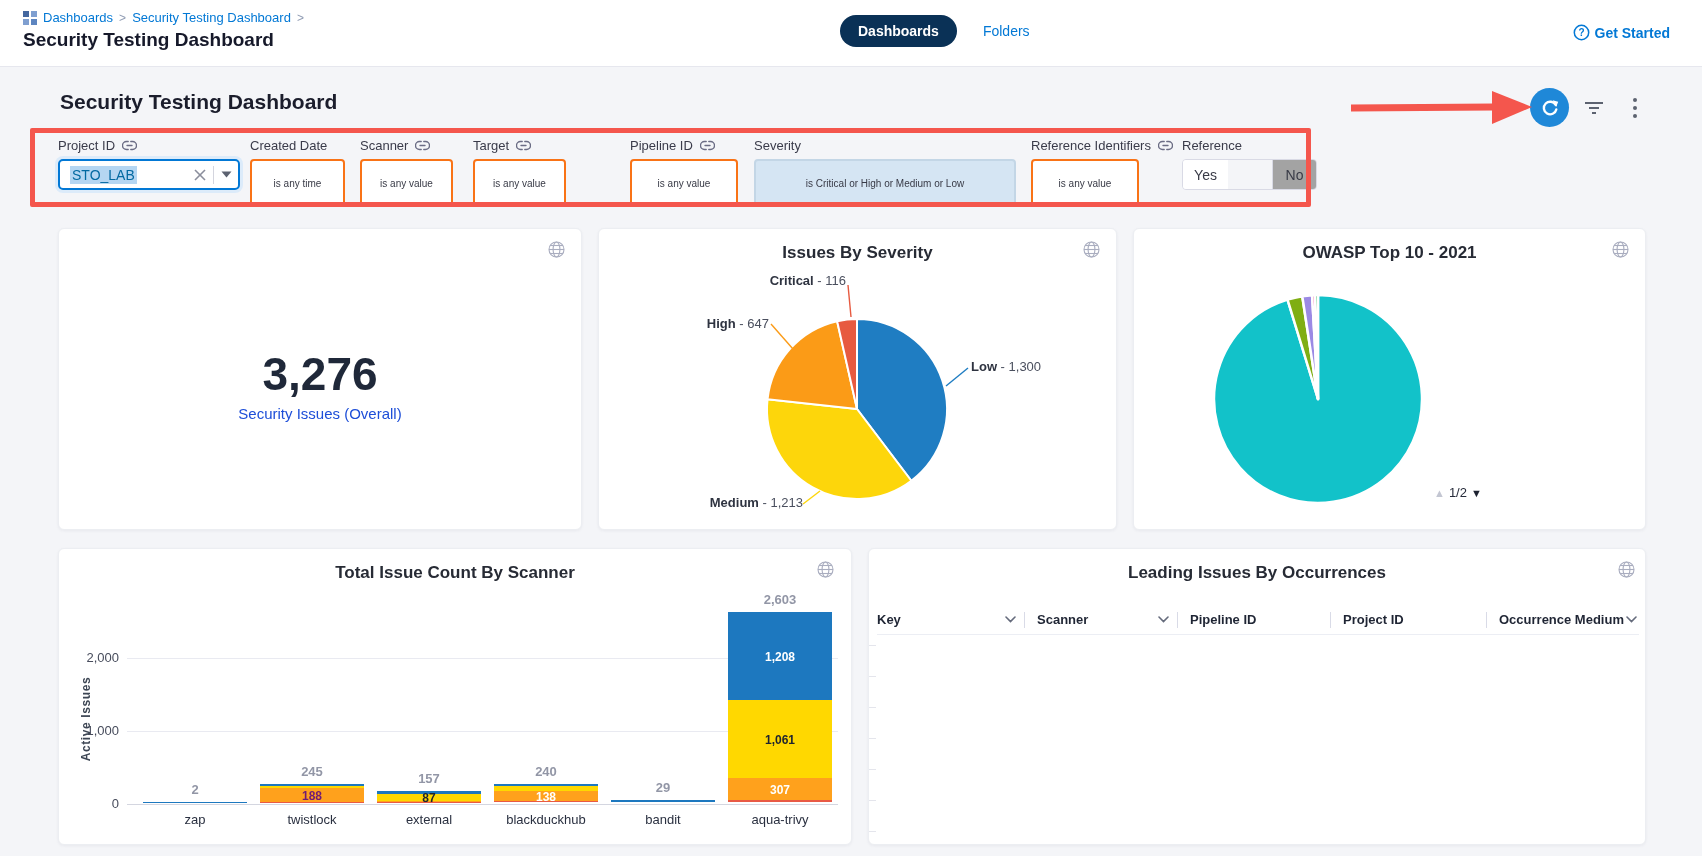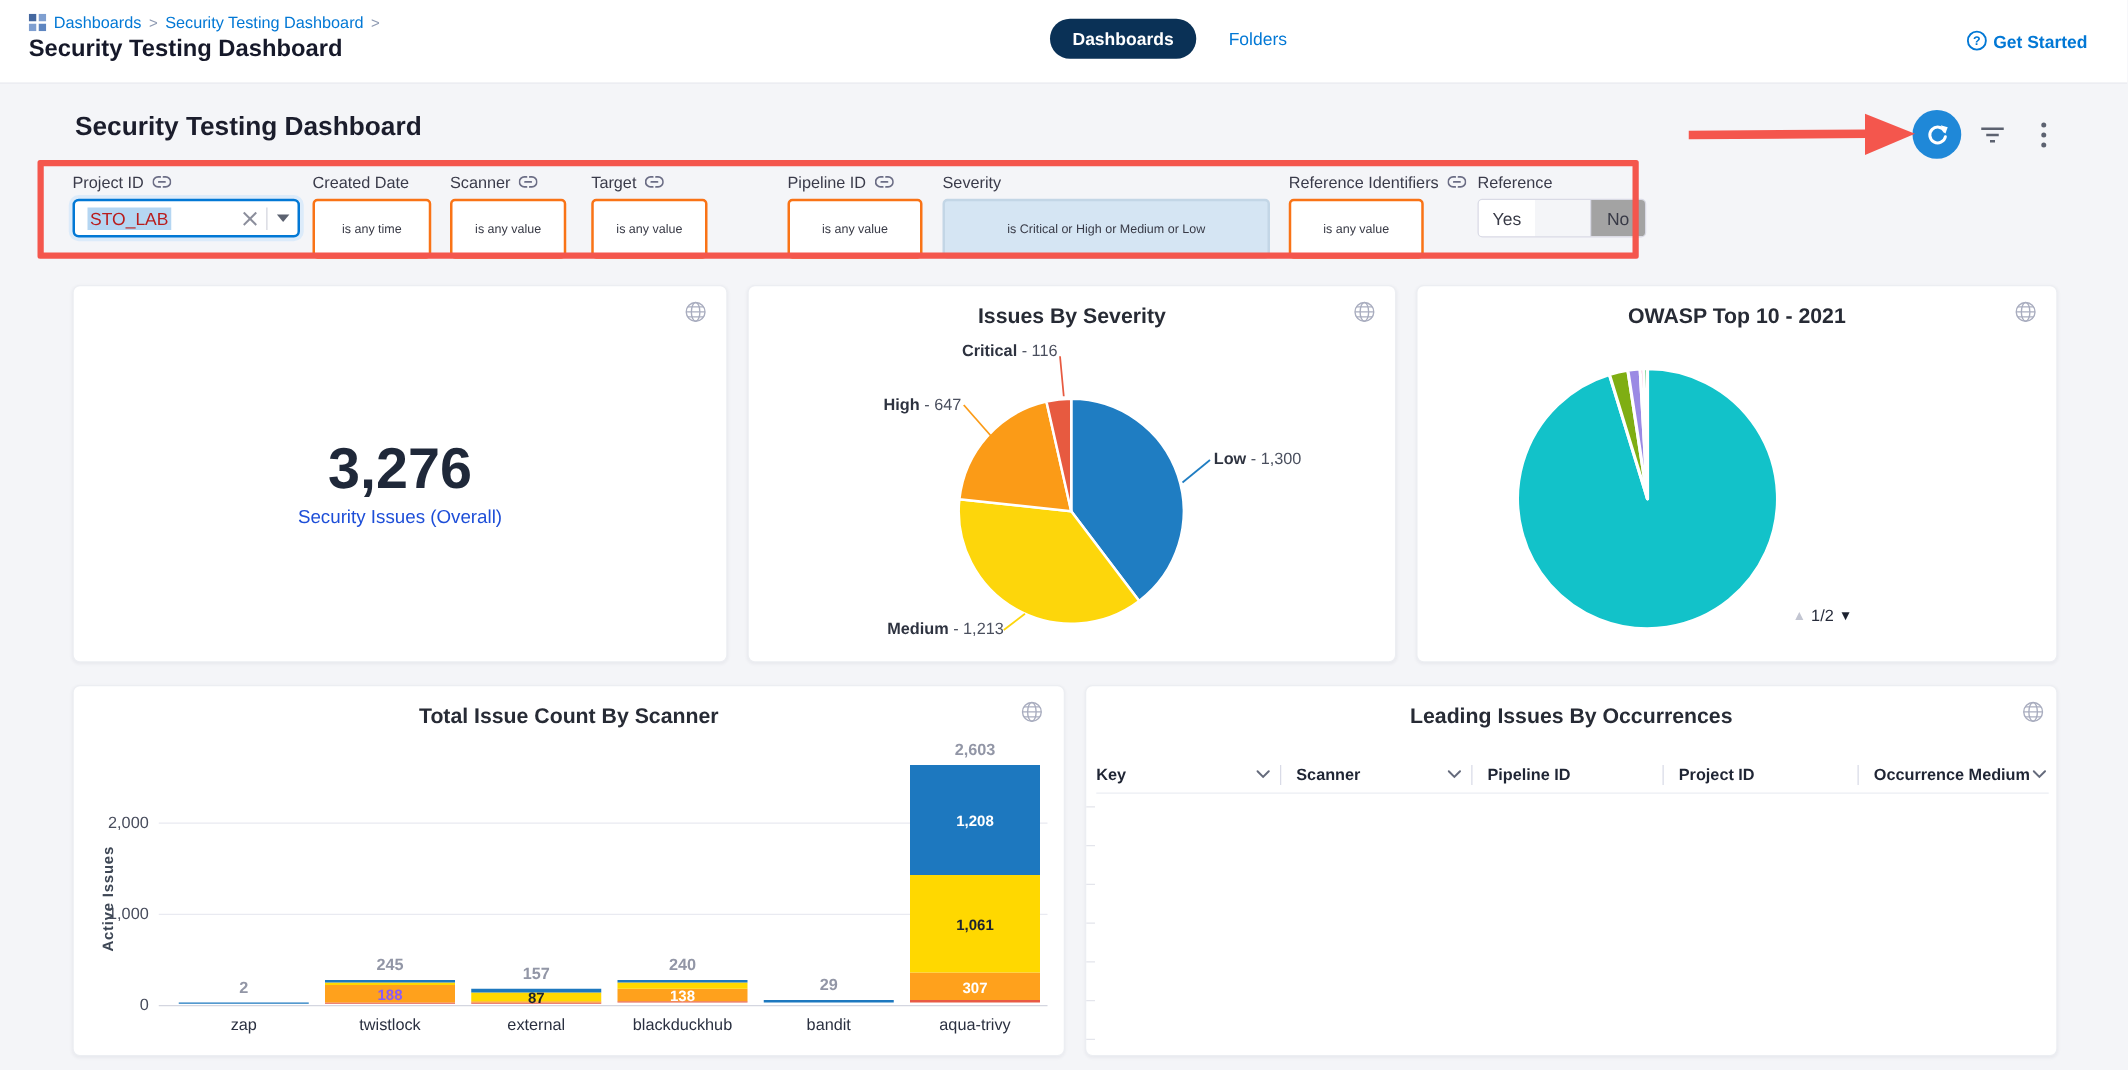--- a/index.html
+++ b/index.html
@@ -31,21 +31,21 @@
   
   .fgroup { position:absolute; z-index:2; }
   .flabel-row { display:flex; align-items:center; gap:7px; height:14px; margin-bottom:7px; }
   .flabel { font-size:13px; color:#3a3b4a; font-weight:500; white-space:nowrap; }
   .fbtn { height:48px; background:#fff; border:2px solid #f97316; border-radius:4px; font-size:10px; color:#383a46; display:flex; align-items:center; justify-content:center; padding:0 10px; white-space:nowrap; cursor:pointer; }
   .fbtn.active { background:#d5e5f3; border-color:#c3d6e6; }
   .ftoggle { display:flex; height:31px; border:1px solid #d9dae5; border-radius:4px; overflow:hidden; }
   .ftoggle span { display:flex; align-items:center; justify-content:center; font-size:14px; color:#383a46; cursor:pointer; }
   .ftoggle .on { background:#a3a3a3;margin-left:44px; }
   .finput { display:flex; align-items:center; height:31px; background:#fff; border:2px solid #0278d5; border-radius:5px; box-shadow:0 0 0 3px #dcebfa; padding:0 6px 0 10px; }
-  .finput .ival { font-size:14px; color:#b91c1c; background:#b5d6f2; padding:1px 2px; }
+  .finput .ival { font-size:14px; color:#0369a1; background:#b5d6f2; padding:1px 2px; }
   .finput .caret-sep { width:1px; height:18px; background:#d4d5de; margin:0 7px; }
 
   
   .card { position:absolute; background:#fff; border:1px solid #eceef2; border-radius:6px; box-shadow:0 1px 3px rgba(40,41,61,.06); }
   .card-title { position:absolute; left:0; right:0; top:14px; text-align:center; font-size:17px; font-weight:600; color:#272b35; }
   .globe { position:absolute; top:12px; width:17px; height:17px; }
   .bignum { position:absolute; left:0; right:0; top:118px; text-align:center; font-size:46px; font-weight:600; color:#1f2839; }
   .bignum-label { position:absolute; left:0; right:0; top:176px; text-align:center; font-size:15px; color:#1d4ed8; }
 
   .pie-svg { position:absolute; left:0; top:0; pointer-events:none; }
@@ -345,21 +345,21 @@
         <div class="ytick" style="top:101.0px;">2,000</div>
         <div class="ytitle" style="">Active Issues</div>
         <div class="seg" style="left:84px; bottom:42.00px; height:0.15px; background:#1d78bf;"></div>
         <div class="bar-total" style="left:84px; bottom:47.15px;">2</div>
         <div class="cat-label" style="left:78px; top:263px;">zap</div>
         <div class="seg" style="left:201px; bottom:42.00px; height:0.44px; background:#e85a45;"></div>
         <div class="seg" style="left:201px; bottom:42.44px; height:13.72px; background:#ffa11c;"></div>
         <div class="seg" style="left:201px; bottom:56.16px; height:2.04px; background:#ffd800;"></div>
         <div class="seg" style="left:201px; bottom:58.21px; height:1.68px; background:#1d78bf;"></div>
         <div class="bar-total" style="left:201px; bottom:64.88px;">245</div>
-        <div class="seg-label" style="left:201px; bottom:41.30px; color:#8b5cf6;">188</div>
+        <div class="seg-label" style="left:201px; bottom:41.30px; color:#701a75;">188</div>
         <div class="cat-label" style="left:195px; top:263px;">twistlock</div>
         <div class="seg" style="left:318px; bottom:42.00px; height:0.29px; background:#e85a45;"></div>
         <div class="seg" style="left:318px; bottom:42.29px; height:1.17px; background:#ffa11c;"></div>
         <div class="seg" style="left:318px; bottom:43.46px; height:6.35px; background:#ffd800;"></div>
         <div class="seg" style="left:318px; bottom:49.81px; height:3.65px; background:#1d78bf;"></div>
         <div class="bar-total" style="left:318px; bottom:58.46px;">157</div>
         <div class="seg-label" style="left:318px; bottom:38.64px; color:#1d2330;">87</div>
         <div class="cat-label" style="left:312px; top:263px;">external</div>
         <div class="seg" style="left:435px; bottom:42.00px; height:1.17px; background:#e85a45;"></div>
         <div class="seg" style="left:435px; bottom:43.17px; height:10.07px; background:#ffa11c;"></div>

